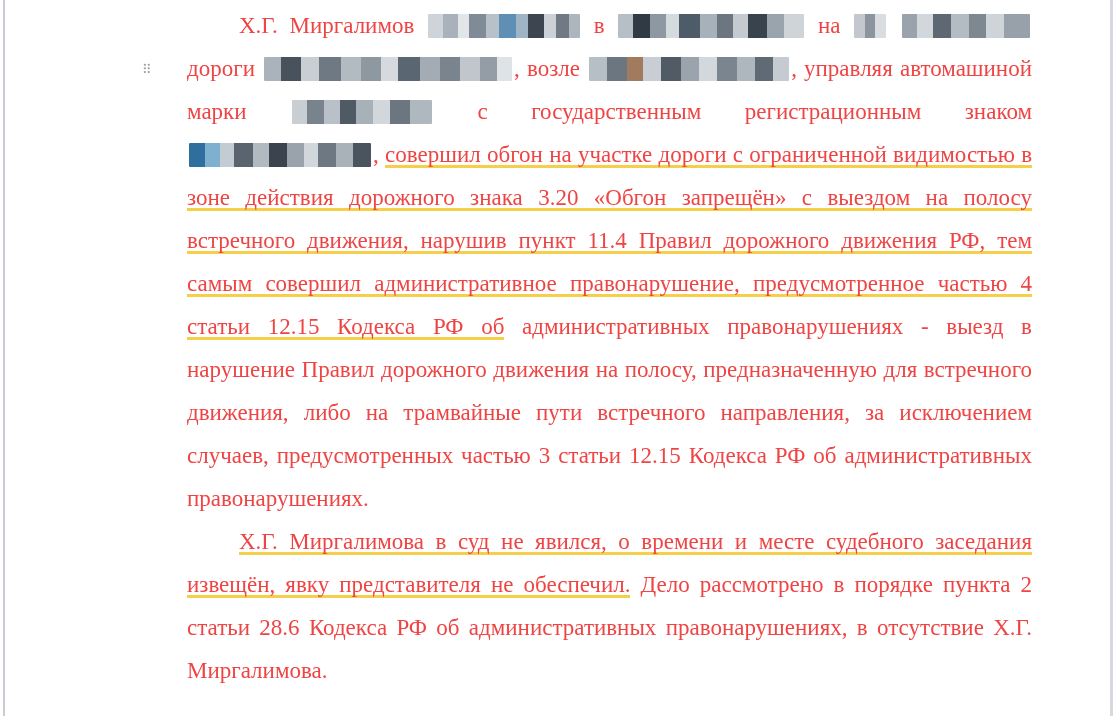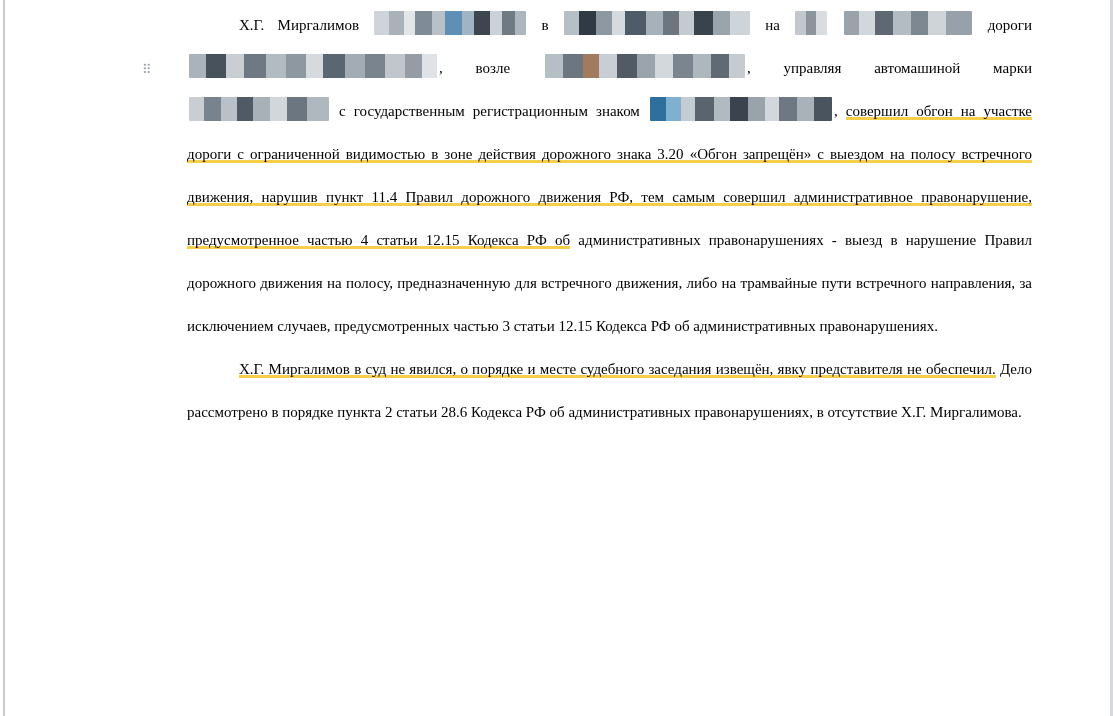--- a/index.html
+++ b/index.html
@@ -42,23 +42,23 @@
     font-size: 13px;
     line-height: 16px;
     letter-spacing: 1px;
     user-select: none;
   }
   .doc-body {
     position: absolute;
     left: 187px;
     top: 4px;
     width: 845px;
-    font-size: 15px;
+    font-size: 23px;
     line-height: 43px;
-    color: #000000;
+    color: #ef4444;
     text-align: justify;
     text-justify: inter-word;
   }
   p {
     margin: 0;
   }
   p.indent {
     text-indent: 52px;
   }
   .hl {
@@ -150,16 +150,16 @@
 
   <div class="left-rule"></div>
   <div class="right-rule"></div>
 
   <div class="drag-handle">⠿</div>
 
   <div class="doc-body">
 
     <p class="indent"><span>Х.Г. Миргалимов </span><span class="redact rd1"></span><span> в </span><span class="redact rd2"></span><span> на </span><span class="redact rd3"></span><span> </span><span class="redact rd4"></span><span> дороги </span><span class="redact rd5"></span><span>, возле </span><span class="redact rd6"></span><span>, управляя автомашиной марки </span><span class="redact rd7"></span><span> с государственным регистрационным знаком </span><span class="redact rd9"></span><span>, </span><span class="hl">совершил обгон на участке дороги с ограниченной видимостью в зоне действия дорожного знака 3.20 «Обгон запрещён» с выездом на полосу встречного движения, нарушив пункт 11.4 Правил дорожного движения РФ, тем самым совершил административное правонарушение, предусмотренное частью 4 статьи 12.15 Кодекса РФ об</span><span> административных правонарушениях - выезд в нарушение Правил дорожного движения на полосу, предназначенную для встречного движения, либо на трамвайные пути встречного направления, за исключением случаев, предусмотренных частью 3 статьи 12.15 Кодекса РФ об административных правонарушениях.</span></p>
 
-    <p class="indent"><span class="hl">Х.Г. Миргалимов в суд не явился, о порядке и месте судебного заседания извещён, явку представителя не обеспечил.</span><span> Дело рассмотрено  в порядке пункта 2 статьи 28.6   Кодекса РФ об административных правонарушениях, в отсутствие Х.Г. Миргалимова.</span></p>
+    <p class="indent"><span class="hl">Х.Г. Миргалимова в суд не явился, о времени и месте судебного заседания извещён, явку представителя не обеспечил.</span><span> Дело рассмотрено  в порядке пункта 2 статьи 28.6   Кодекса РФ об административных правонарушениях, в отсутствие Х.Г. Миргалимова.</span></p>
 
   </div>
 </div>
 
 </body></html>

